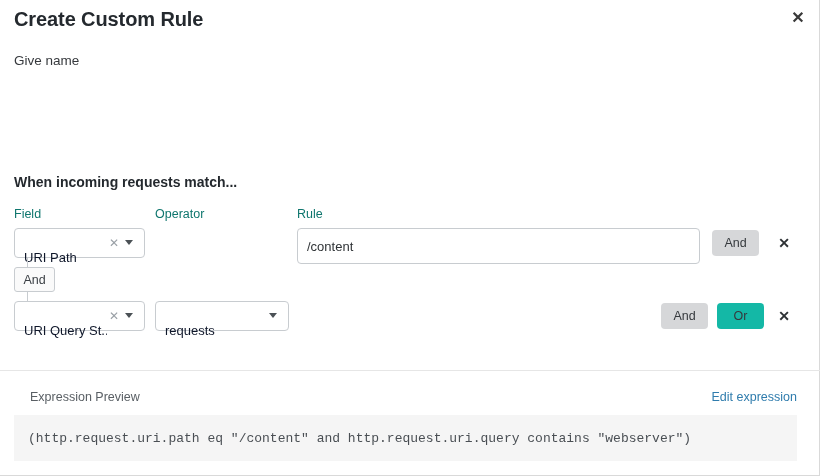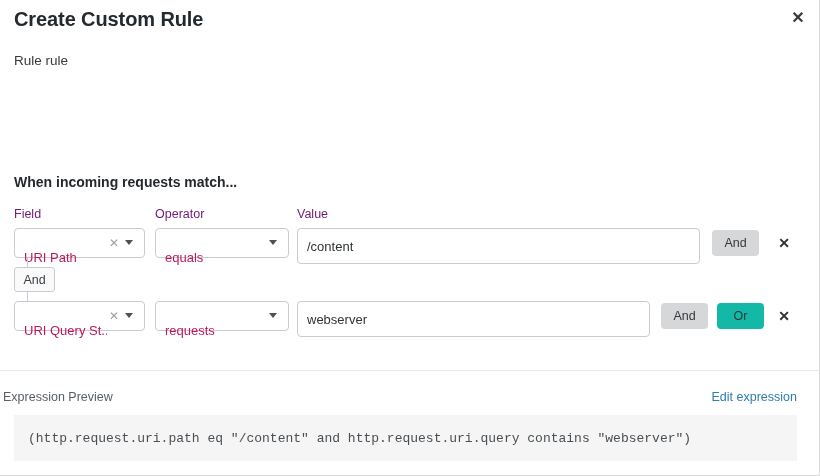--- a/index.html
+++ b/index.html
@@ -72,21 +72,21 @@
     font-size: 14px;
     font-weight: bold;
     color: #24292e;
   }
 
   
   .col-head {
     position: absolute;
     top: 207px;
     font-size: 12.5px;
-    color: #701a75;
+    color: #0f766e;
   }
   .col-head.field { left: 14px; }
   .col-head.operator { left: 155px; }
   .col-head.value { left: 297px; }
 
   
   .cond-row { position: absolute; left: 0; width: 820px; height: 30px; }
   .cond-row.r1 { top: 228px; }
   .cond-row.r2 { top: 301px; }
 
@@ -98,21 +98,21 @@
     background: #fff;
     display: flex;
     align-items: center;
     cursor: pointer;
   }
   .select-box.field-sel { left: 14px; width: 131px; }
   .select-box.op-sel { left: 155px; width: 134px; }
 
   .sel-text {
     font-size: 13px;
-    color: #be185d;
+    color: #0f172a;
     padding-left: 9px;
     flex: 1;
     white-space: nowrap;
     overflow: hidden;
     margin-top: 28px;
   }
   .sel-clear {
     font-size: 12px;
     color: #9aa0a6;
     padding: 0 6px 1px 2px;
@@ -200,21 +200,21 @@
   .divider {
     position: absolute;
     left: 0; top: 370px;
     width: 820px; height: 1px;
     background: #e6e6e6;
   }
 
   
   .expr-label {
     position: absolute;
-    left: 3px; top: 390px;
+    left: 30px; top: 390px;
     font-size: 12.5px;
     color: #595f64;
     text-align: right;
   }
   .expr-edit {
     position: absolute;
     right: 22px; top: 390px;
     font-size: 12.5px;
     color: #2f7cad;
     text-decoration: none;
@@ -237,36 +237,32 @@
   }
 </style>
 </head>
 <body>
 
 <div class="dialog">
 
   <div class="dlg-title">Create Custom Rule</div>
   <div class="dlg-close">✕</div>
 
-  <div class="sec-label" style="left:14px; top:53px;">Rule rule</div>
+  <div class="sec-label" style="left:14px; top:53px;">Give name</div>
 
   <div class="match-head">When incoming requests match...</div>
 
   <div class="col-head field">Field</div>
   <div class="col-head operator">Operator</div>
-  <div class="col-head value">Value</div>
+  <div class="col-head value">Rule</div>
 
   <div class="cond-row r1">
     <div class="select-box field-sel">
       <span class="sel-text">URI Path</span>
       <span class="sel-clear">✕</span>
-      <span class="caret"></span>
-    </div>
-    <div class="select-box op-sel">
-      <span class="sel-text">equals</span>
       <span class="caret"></span>
     </div>
     <input class="value-input w1" type="text" value="/content" style="">
     <button class="logic-btn" style="left:712px; top:2px;">And</button>
     <div class="row-delete" style="left:774px; top:4px;">✕</div>
   </div>
 
   <div class="conn-line top"></div>
   <div class="conn-pill">And</div>
   <div class="conn-line bot"></div>
@@ -274,21 +270,20 @@
   <div class="cond-row r2">
     <div class="select-box field-sel">
       <span class="sel-text">URI Query St...</span>
       <span class="sel-clear">✕</span>
       <span class="caret"></span>
     </div>
     <div class="select-box op-sel">
       <span class="sel-text">requests</span>
       <span class="caret"></span>
     </div>
-    <input class="value-input w2" type="text" value="webserver" style="">
     <button class="logic-btn" style="left:661px; top:2px;">And</button>
     <button class="logic-btn lighter" style="left:717px; top:2px;">Or</button>
     <div class="row-delete" style="left:774px; top:4px;">✕</div>
   </div>
 
   <div class="divider"></div>
 
   <div class="expr-label">Expression Preview</div>
   <a class="expr-edit">Edit expression</a>
   <div class="expr-box">

